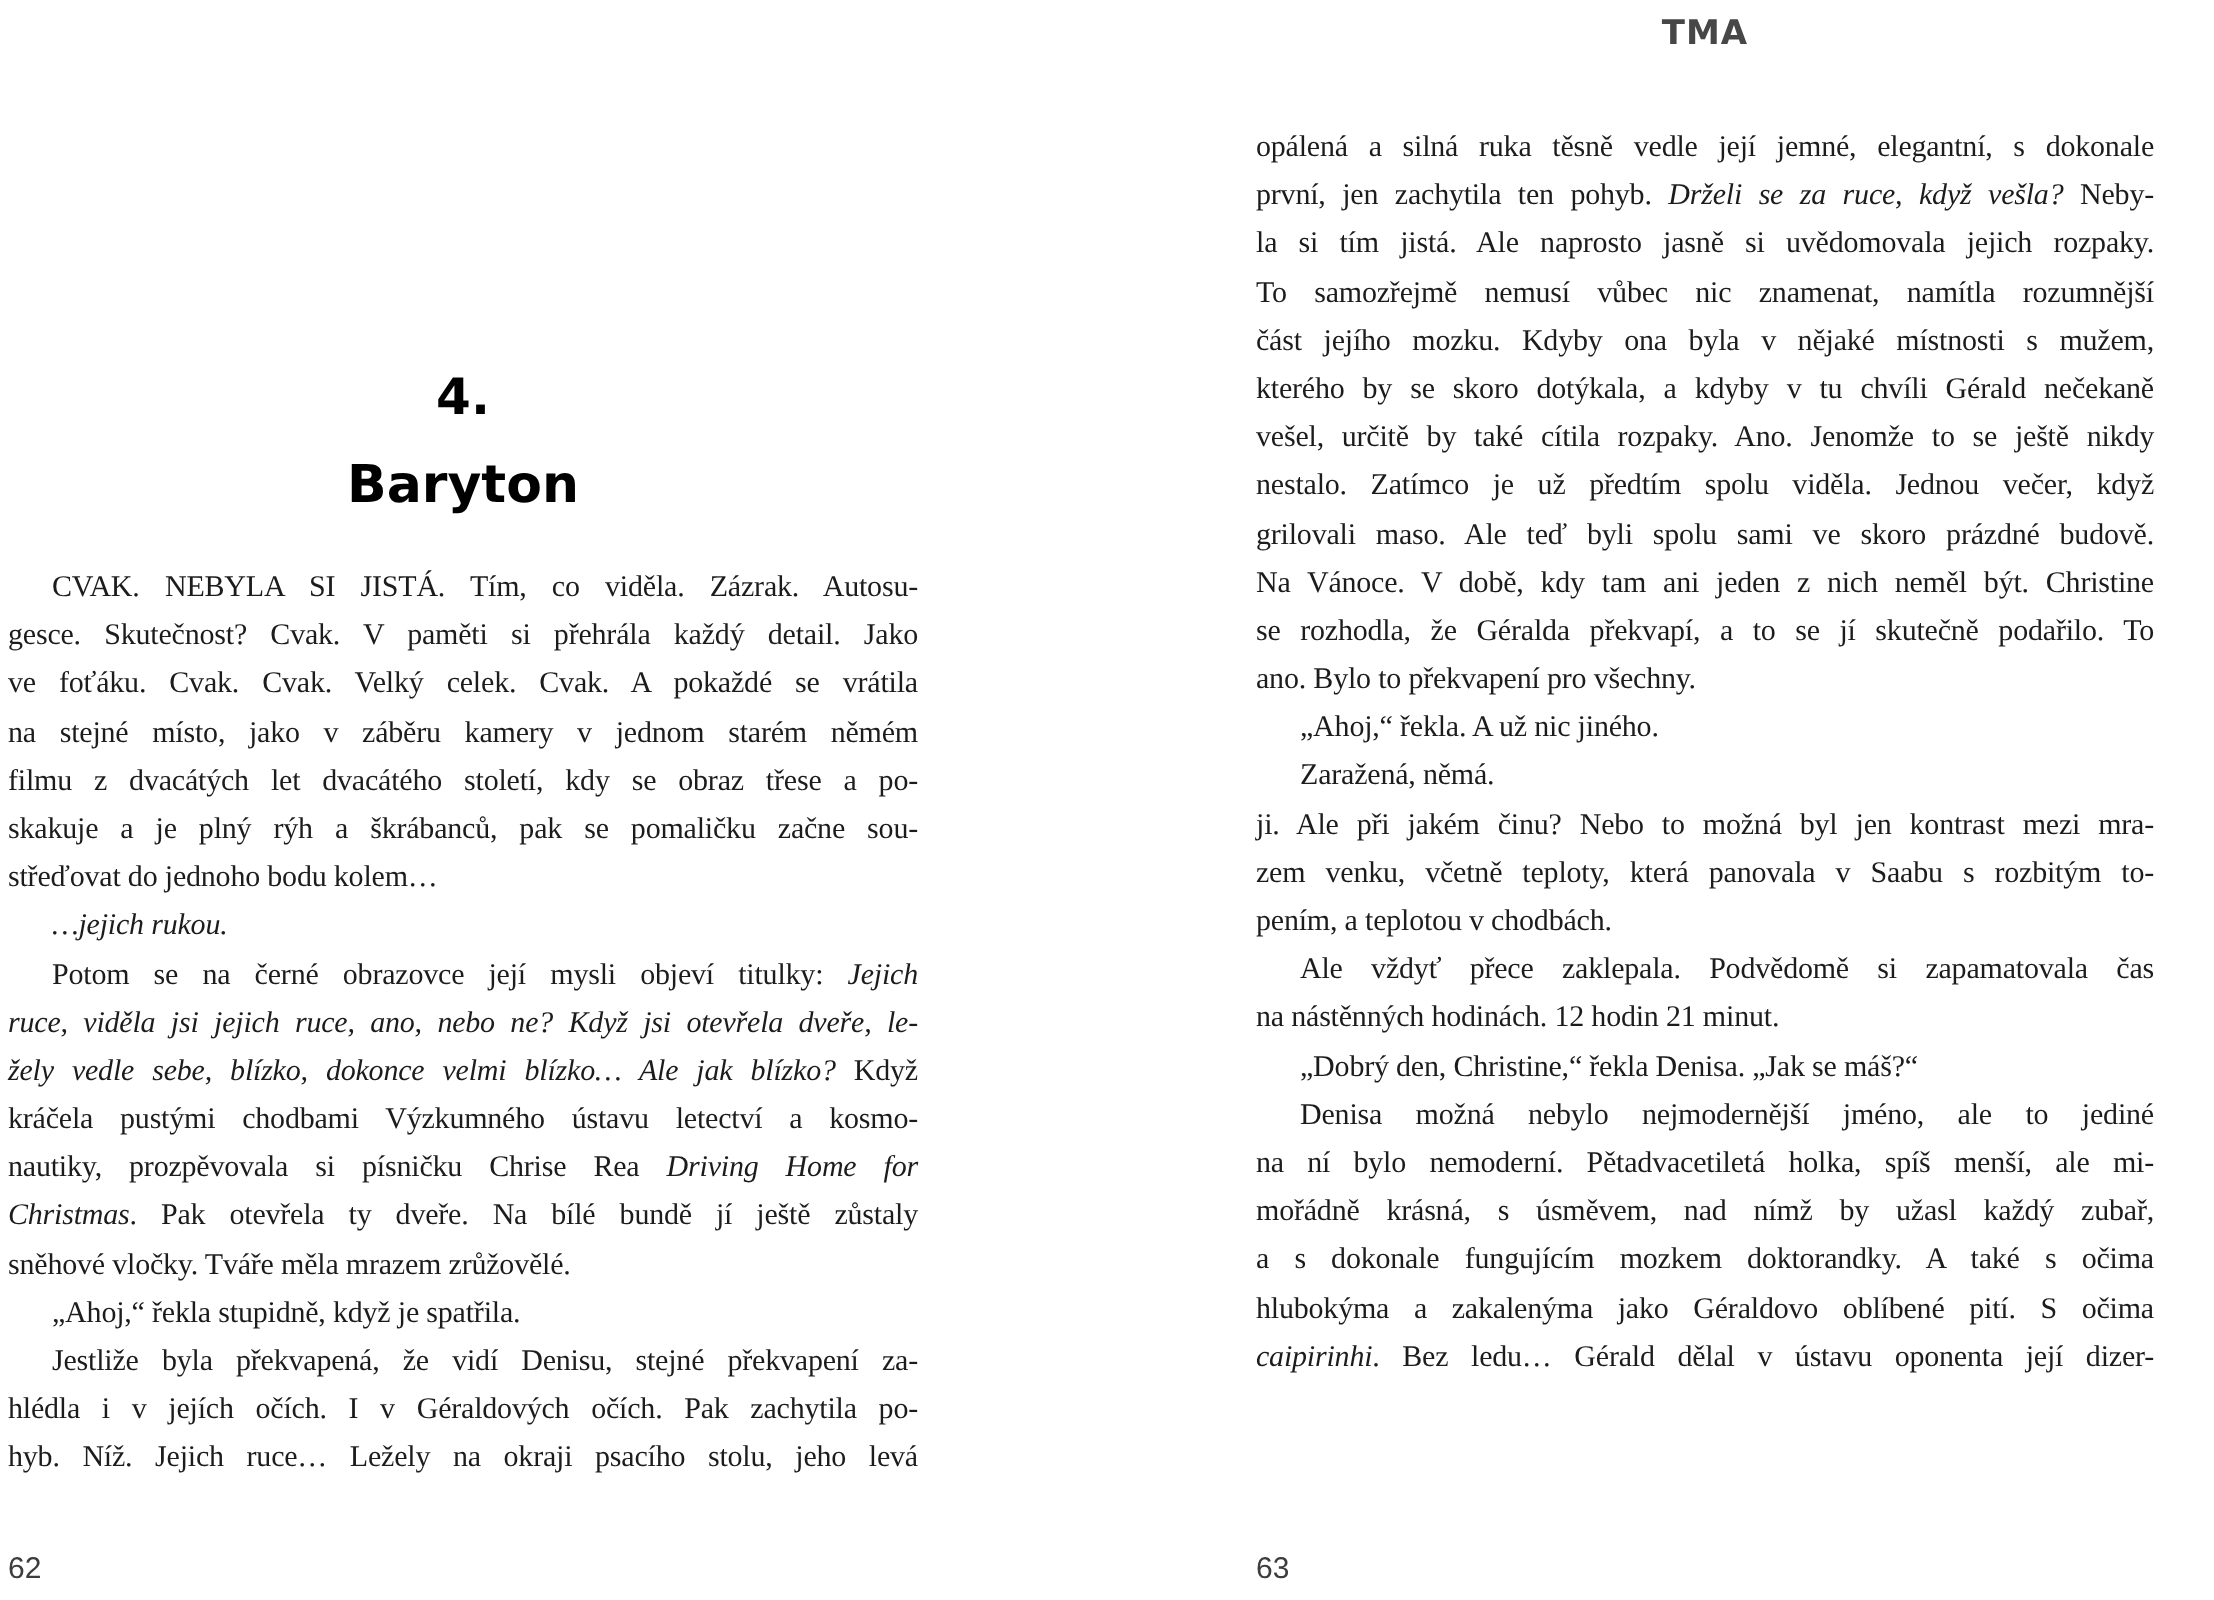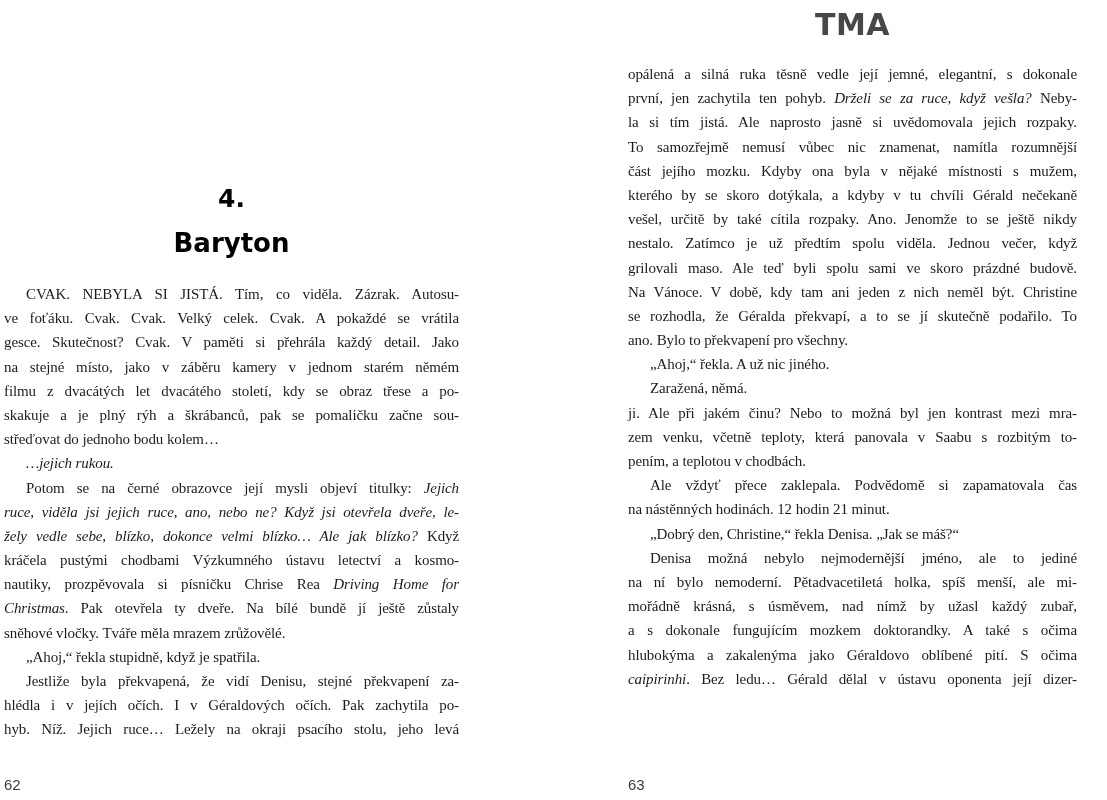--- a/index.html
+++ b/index.html
@@ -13,21 +13,21 @@
   .spread { position: relative; width: 1107px; height: 800px; }
 
   .page { position: absolute; top: 0; height: 800px; }
   .page-left  { left: 4px;   width: 455px; }
   .page-right { left: 628px; width: 449px; }
 
   .running-header {
     position: absolute; top: 7px; left: 0; width: 100%;
     text-align: center;
     font-family: "DejaVu Sans", sans-serif;
-    font-weight: 700; font-size: 30px; letter-spacing: 0.5px;
+    font-weight: 700; font-size: 17px; letter-spacing: 0.5px;
     color: var(--running-header, #474747);
   }
 
   .chapter-number {
     position: absolute; top: 184px; left: 0; width: 100%;
     text-align: center;
     font-family: "DejaVu Sans", sans-serif;
     font-weight: 700; font-size: 25px;
     color: var(--heading, #000000);
   }
@@ -68,22 +68,22 @@
 </head>
 <body>
 
 <div class="spread">
 
   <div class="page page-left">
     <div class="chapter-number">4.</div>
     <div class="chapter-title">Baryton</div>
     <div class="body-block">
         <div class="tline indent"><span>CVAK. NEBYLA SI JISTÁ. Tím, co viděla. Zázrak. Autosu-</span></div>
+        <div class="tline"><span>gesce. Skutečnost? Cvak. V paměti si přehrála každý detail. Jako</span></div>
         <div class="tline"><span>ve foťáku. Cvak. Cvak. Velký celek. Cvak. A pokaždé se vrátila</span></div>
-        <div class="tline"><span>gesce. Skutečnost? Cvak. V paměti si přehrála každý detail. Jako</span></div>
         <div class="tline"><span>na stejné místo, jako v záběru kamery v jednom starém němém</span></div>
         <div class="tline"><span>filmu z dvacátých let dvacátého století, kdy se obraz třese a po-</span></div>
         <div class="tline"><span>skakuje a je plný rýh a škrábanců, pak se pomaličku začne sou-</span></div>
         <div class="tline parend"><span>střeďovat do jednoho bodu kolem…</span></div>
         <div class="tline indent parend"><span class="em">…jejich rukou.</span></div>
         <div class="tline indent"><span>Potom se na černé obrazovce její mysli objeví titulky: </span><span class="em">Jejich</span></div>
         <div class="tline"><span class="em">ruce, viděla jsi jejich ruce, ano, nebo ne? Když jsi otevřela dveře, le-</span></div>
         <div class="tline"><span class="em">žely vedle sebe, blízko, dokonce velmi blízko… Ale jak blízko?</span><span> Když</span></div>
         <div class="tline"><span>kráčela pustými chodbami Výzkumného ústavu letectví a kosmo-</span></div>
         <div class="tline"><span>nautiky, prozpěvovala si písničku Chrise Rea </span><span class="em">Driving Home for</span></div>

